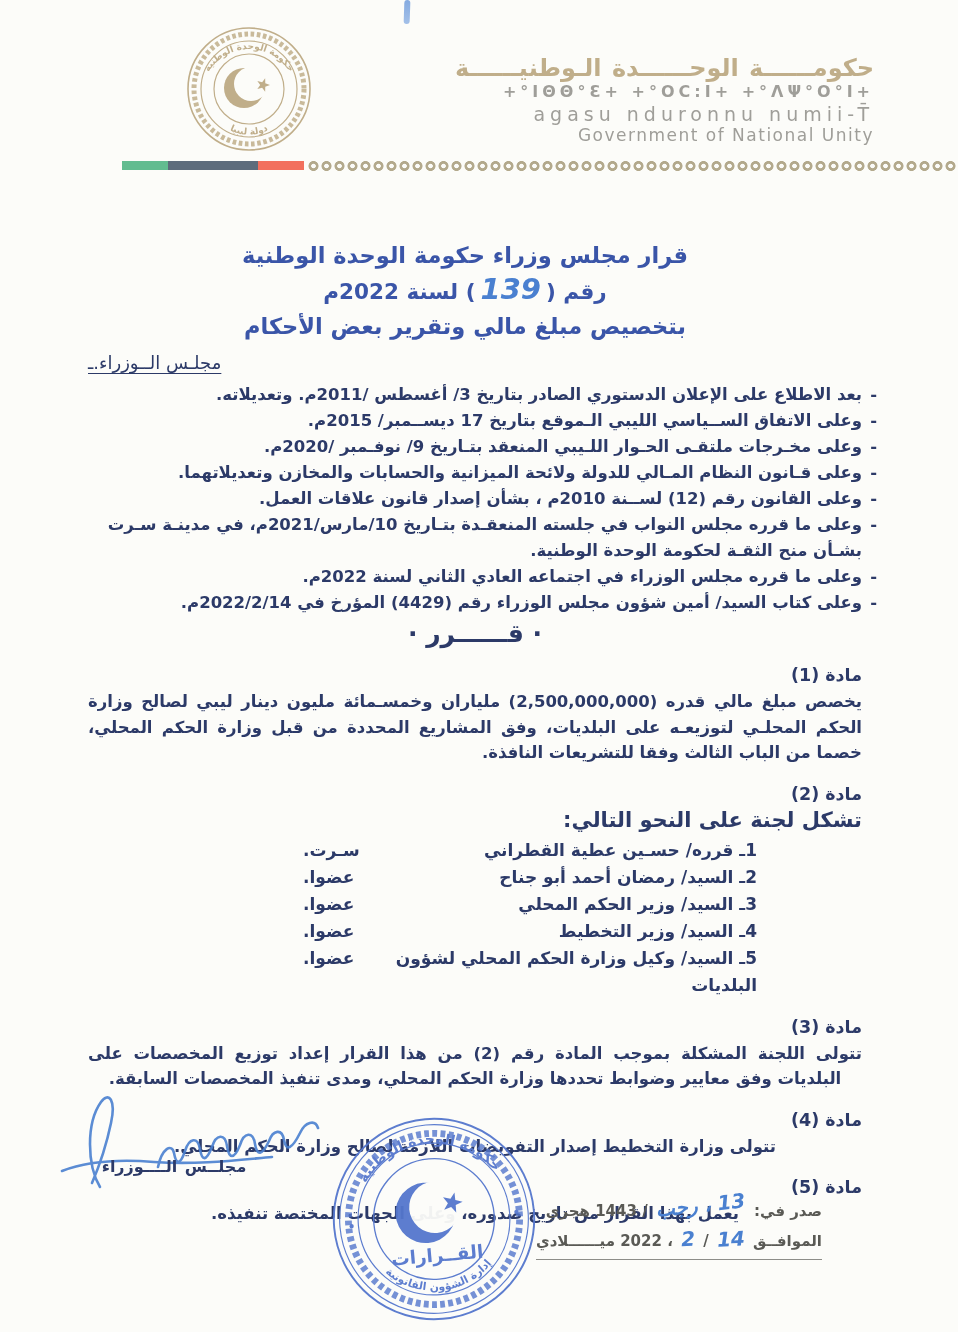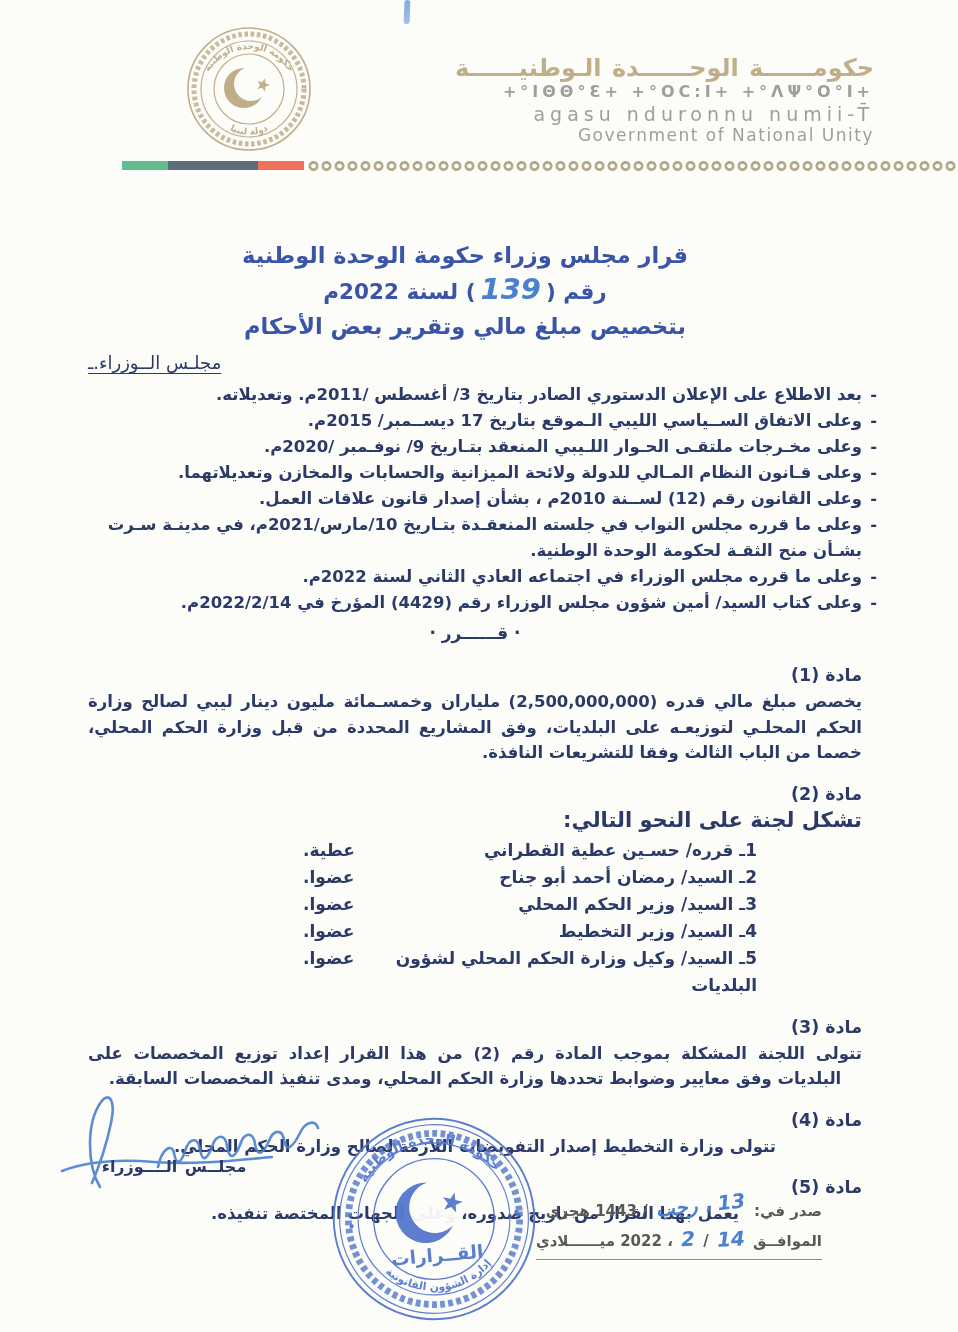--- a/index.html
+++ b/index.html
@@ -39,21 +39,21 @@
   .content{position:absolute; left:88px; right:96px; top:238px;}
   .title{text-align:center; transform:translateX(-10px); color:var(--title-blue); font-weight:bold;}
   .t1,.t3{font-size:22.5px; line-height:34px;}
   .t2{font-size:21.5px; line-height:34px;}
   .t2 .num{color:var(--hand-blue); font-size:29px; font-style:italic; font-weight:bold; letter-spacing:3px; padding:0 5px;}
   .pre-h{margin-top:6px; font-size:18px; line-height:27px; font-weight:normal; text-align:left;
     text-decoration:underline; text-underline-offset:4px;}
   .bullets{margin-top:6px; font-weight:bold; font-size:16.5px;}
   .b{position:relative; line-height:26px; text-align:right;}
   .b::before{content:"-"; position:absolute; right:-15px; top:0; font-weight:bold;}
-  .decided{margin-top:4px; text-align:center; font-size:17px; line-height:27px; font-weight:bold;}
+  .decided{margin-top:4px; text-align:center; font-size:25px; line-height:27px; font-weight:bold;}
   .decided::before{content:"· "; } .decided::after{content:" ·";}
   .art-h{margin-top:16px; text-align:right; font-size:17.5px; line-height:25px; font-weight:bold;}
   .art-p{margin:1px 0 0; font-size:16.5px; line-height:25.5px; font-weight:bold;}
   .p-just{text-align:justify; text-align-last:right;}
   .p-centerlast{text-align:justify; text-align-last:center;}
   .p-center{text-align:center;}
   .intro{font-size:21px; line-height:26px; font-weight:bold; text-align:right;}
   .members{margin-top:4px;}
   .mrow{display:flex; justify-content:space-between; direction:rtl;
     margin-left:0; margin-right:105px; padding-left:215px; line-height:27px; font-size:17px; font-weight:bold;}
@@ -147,21 +147,21 @@
     <div class="decided">قــــــرر</div>
 
     <div class="art-h">مادة (1)</div>
     <p class="art-p p-just">يخصص مبلغ مالي قدره (2,500,000,000) ملياران وخمسـمائة مليون دينار ليبي لصالح وزارة الحكم المحلـي لتوزيعـه على البلديات، وفق المشاريع المحددة من قبل وزارة الحكم المحلي، خصما من الباب الثالث وفقا للتشريعات النافذة.</p>
 
     <div class="art-h">مادة (2)</div>
     <div class="intro">تشكل لجنة على النحو التالي:</div>
     <div class="members">
       <div class="mrow">
         <span class="mname">1ـ قرره/ حسـين عطية القطراني</span>
-        <span class="mrole">عطية.</span>
+        <span class="mrole">سـرت.</span>
       </div>
       <div class="mrow">
         <span class="mname">2ـ السيد/ رمضان أحمد أبو جناح</span>
         <span class="mrole">عضوا.</span>
       </div>
       <div class="mrow">
         <span class="mname">3ـ السيد/ وزير الحكم المحلي</span>
         <span class="mrole">عضوا.</span>
       </div>
       <div class="mrow">

